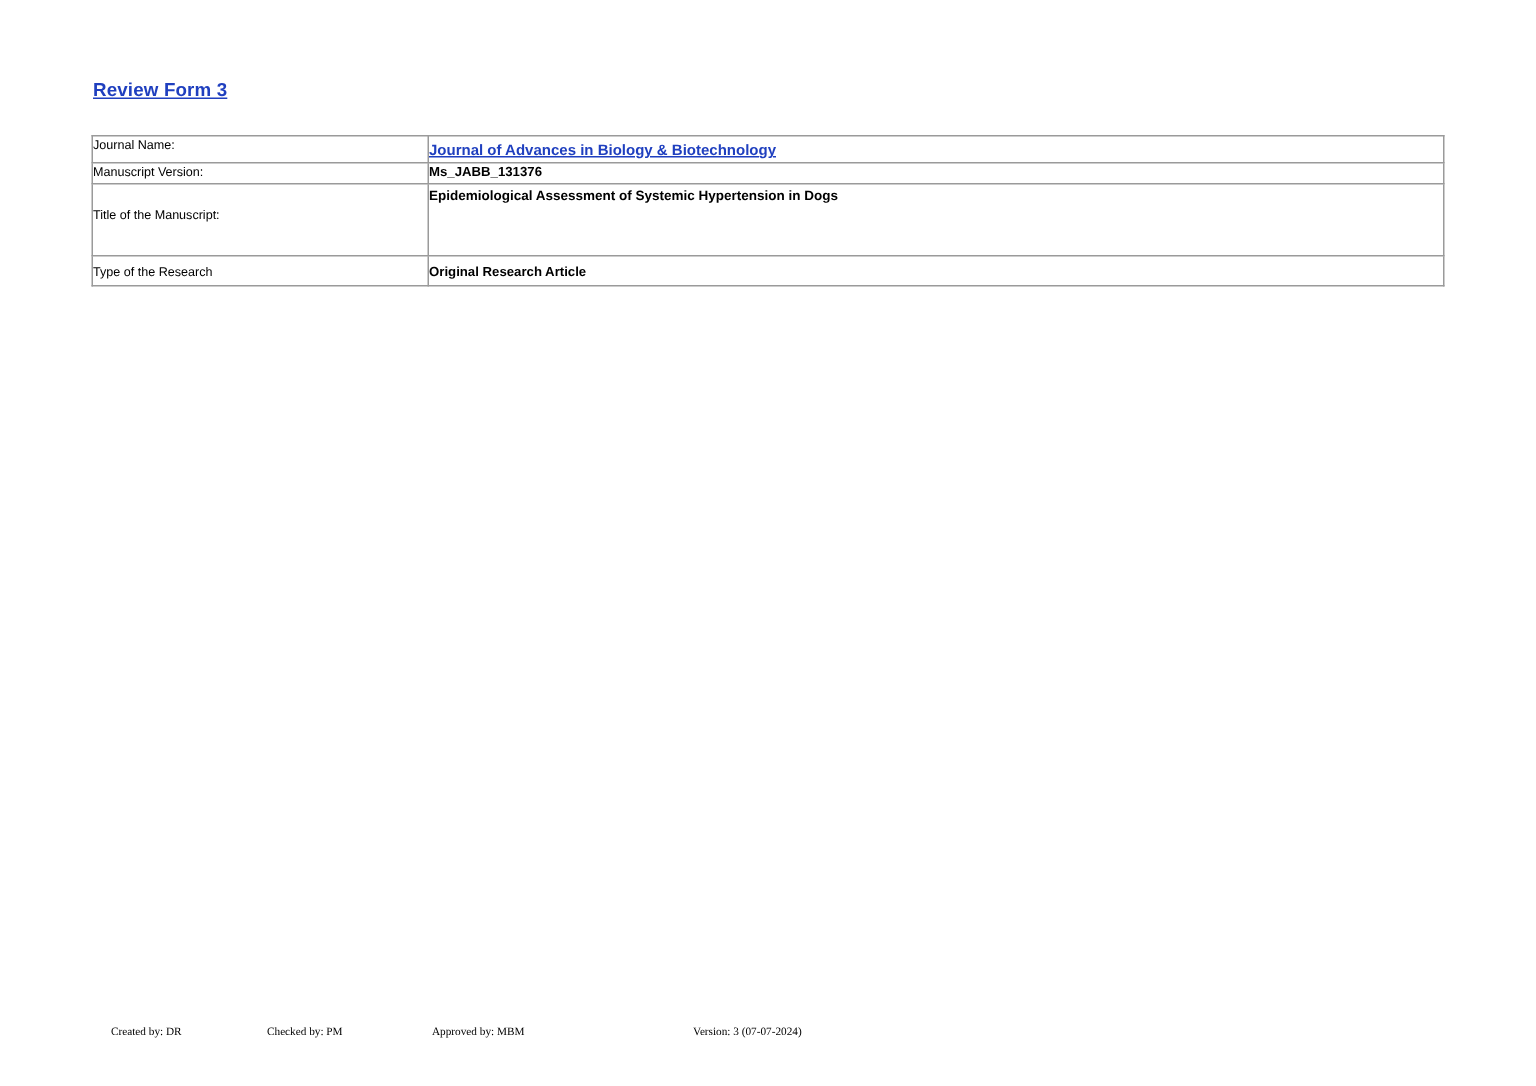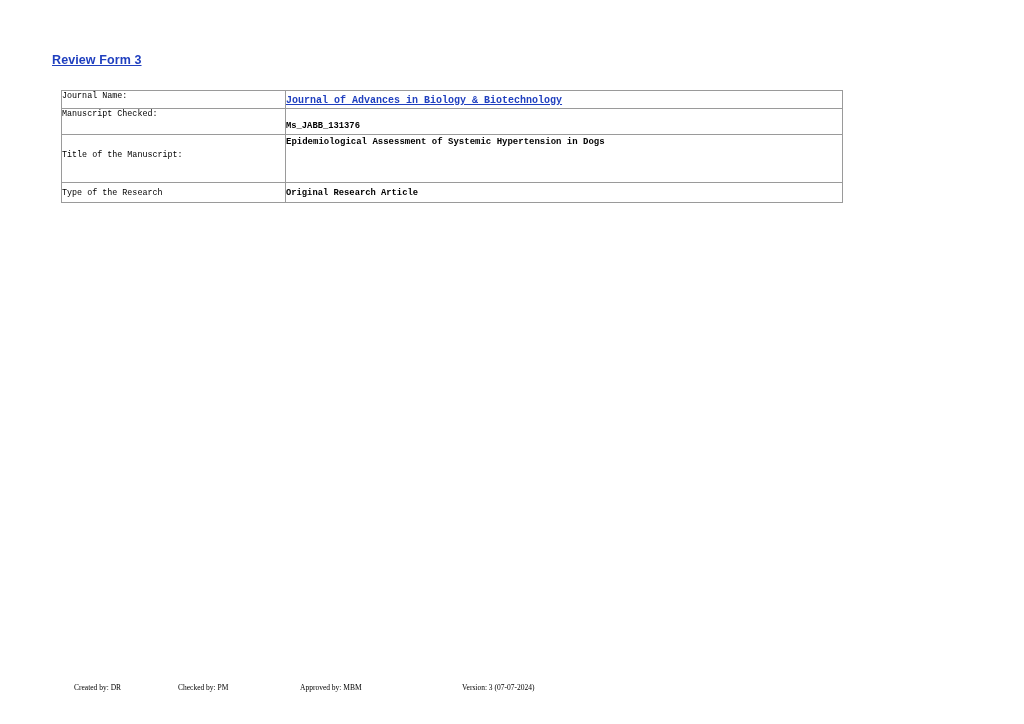--- a/index.html
+++ b/index.html
@@ -18,36 +18,35 @@
   .page {
     position: absolute;
     left: 0;
     top: 0;
     width: 1024px;
     height: 724px;
     background: #ffffff;
   }
   .form-title {
     position: absolute;
-    left: 52px;
+    left: 62px;
     top: 53px;
     font-size: 12.5px;
     font-weight: bold;
     color: #1f3fbf;
     text-decoration: underline;
     letter-spacing: 0.1px;
   }
   table.meta {
     position: absolute;
     left: 61px;
     top: 90px;
-    width: 782px;
+    width: 902px;
     border-collapse: collapse;
     table-layout: fixed;
-    font-family: Liberation Mono, monospace;
   }
   table.meta td {
     border: 1px solid #9a9a9a;
     padding: 0;
     vertical-align: top;
   }
   td.label {
     width: 223px;
     font-size: 8.4px;
     font-weight: normal;
@@ -68,21 +67,21 @@
   .row-type td { height: 14px; }
   .row-journal .value {
     padding-top: 4px;
   }
   .journal-link {
     color: #1f3fbf;
     text-decoration: underline;
     font-weight: bold;
     font-size: 10px;
   }
-  .row-ms .value { font-size: 8.8px; padding-top: 12px; }
+  .row-ms .value { font-size: 8.8px; padding-top: 0; }
   .row-title .value { font-size: 9px; padding-top: 2px; }
   .row-title .label { padding-top: 15px; }
   .row-type .value { font-size: 8.8px; padding-top: 5px; margin-left: 28px; }
   .row-type .label { padding-top: 5px; }
 
   .footer {
     position: absolute;
     left: 0;
     top: 683px;
     width: 1024px;
@@ -90,40 +89,40 @@
     font-family: "Liberation Serif", serif;
     font-size: 7.5px;
     color: #000;
   }
   .footer span {
     position: absolute;
     white-space: nowrap;
   }
   .f-created { left: 62px; top: 0; padding-left: 12px; }
   .f-checked { left: 178px; top: 0; }
-  .f-approved { left: 300px; top: 0; font-family: Liberation Serif, serif; }
+  .f-approved { left: 288px; top: 0; font-family: Liberation Serif, serif; }
   .f-version { left: 462px; top: 0; }
 </style>
 </head>
 <body>
 
 <div class="page">
 
   <div class="form-title">Review Form 3</div>
 
   <table class="meta">
     <tbody>
       <tr class="row-journal">
         <td class="label">Journal Name:</td>
         <td class="value">
           <a class="journal-link" href="#">Journal of Advances in Biology &amp; Biotechnology</a>
         </td>
       </tr>
       <tr class="row-ms">
-        <td class="label">Manuscript Checked:</td>
+        <td class="label">Manuscript Version:</td>
         <td class="value">Ms_JABB_131376</td>
       </tr>
       <tr class="row-title">
         <td class="label">Title of the Manuscript:</td>
         <td class="value">Epidemiological Assessment of Systemic Hypertension in Dogs</td>
       </tr>
       <tr class="row-type">
         <td class="label">Type of the Research</td>
         <td class="value">Original Research Article</td>
       </tr>

